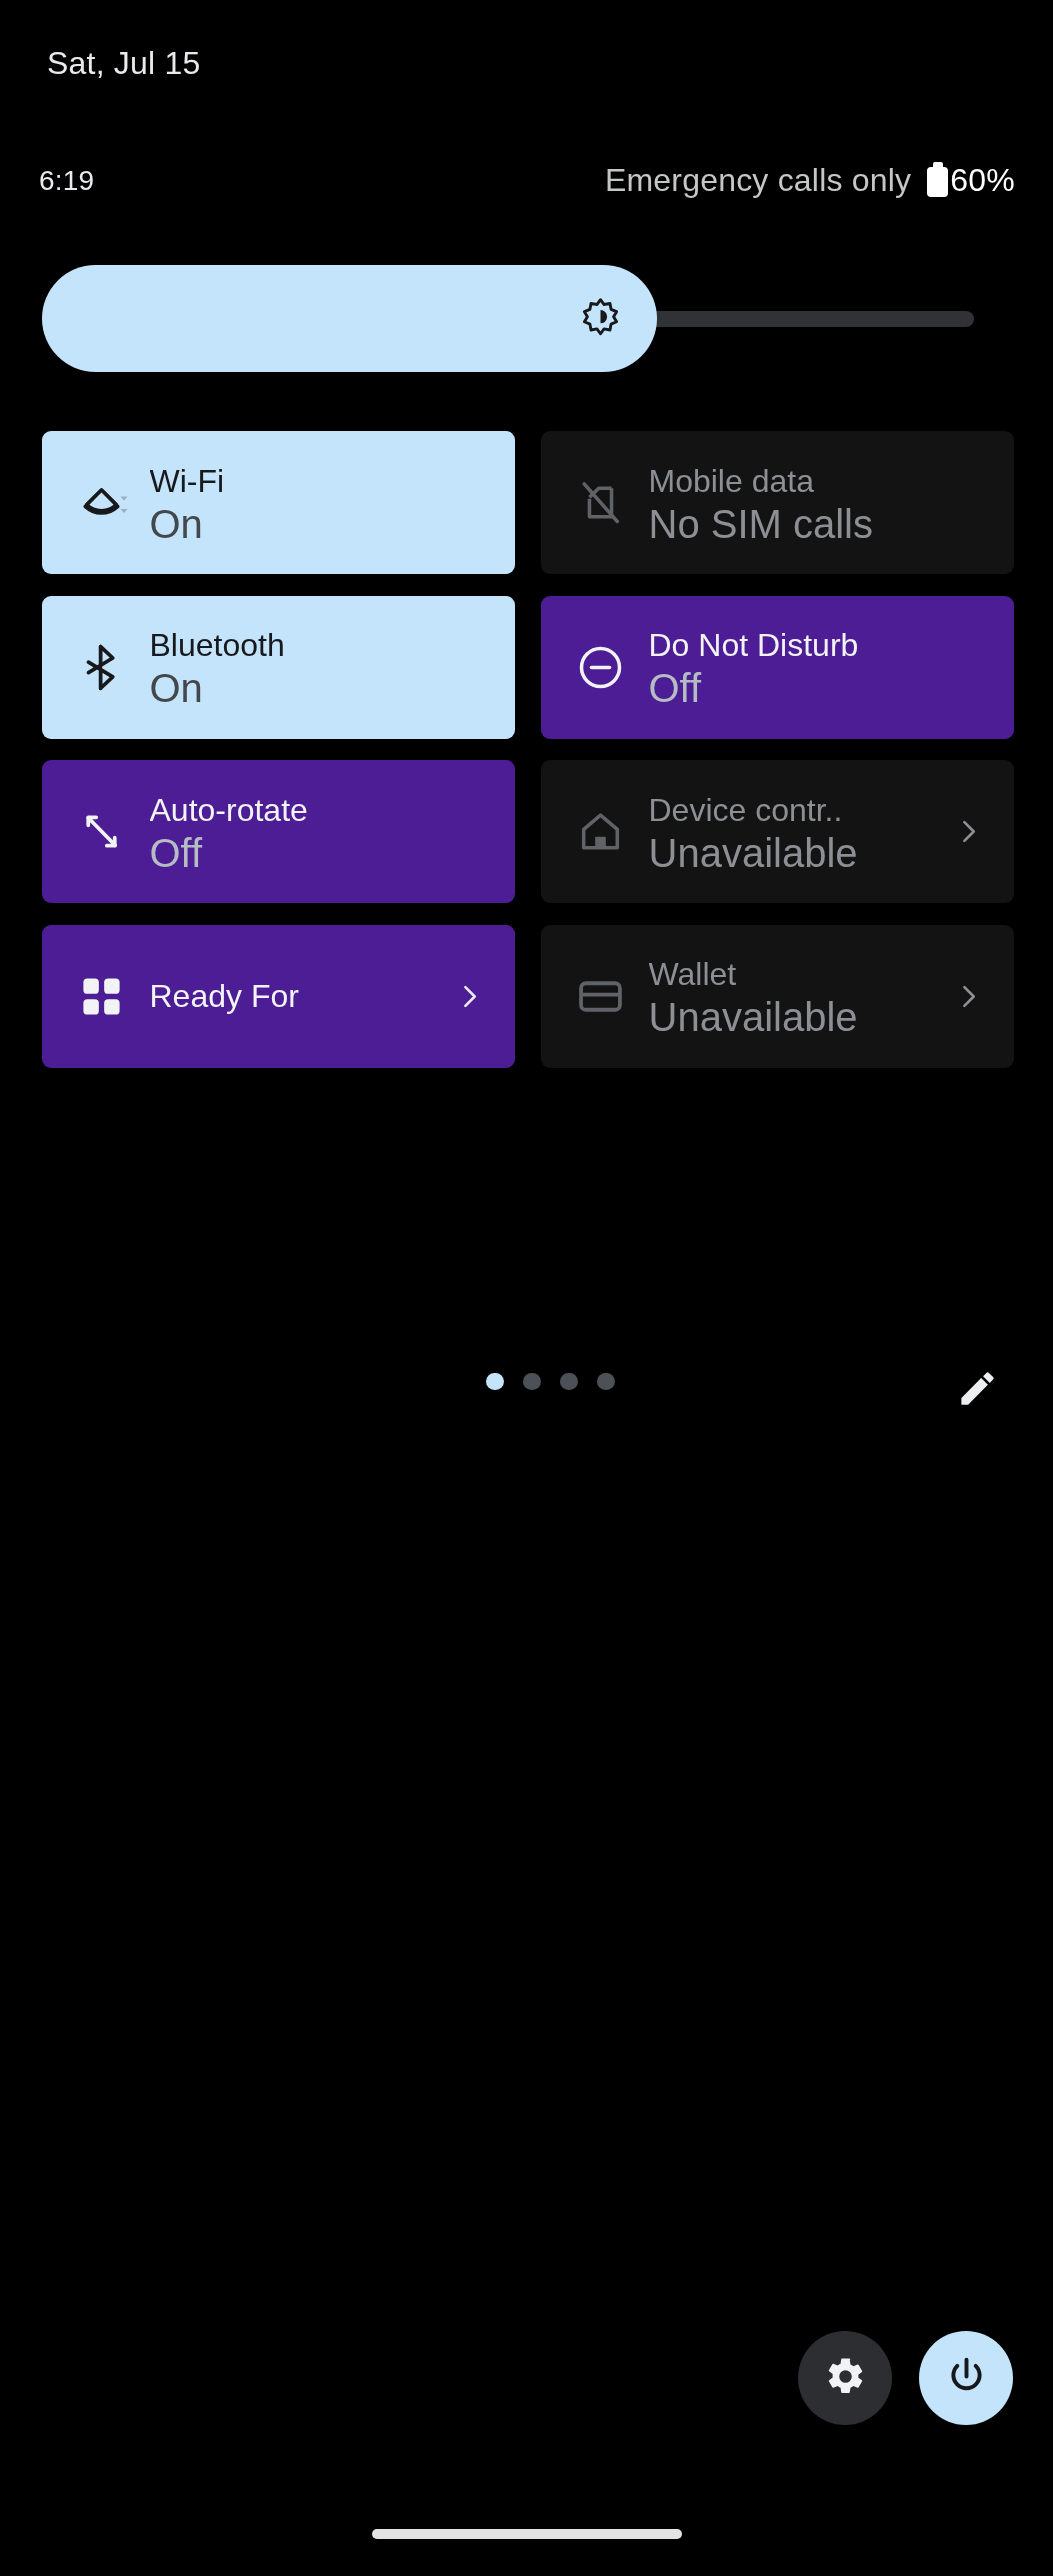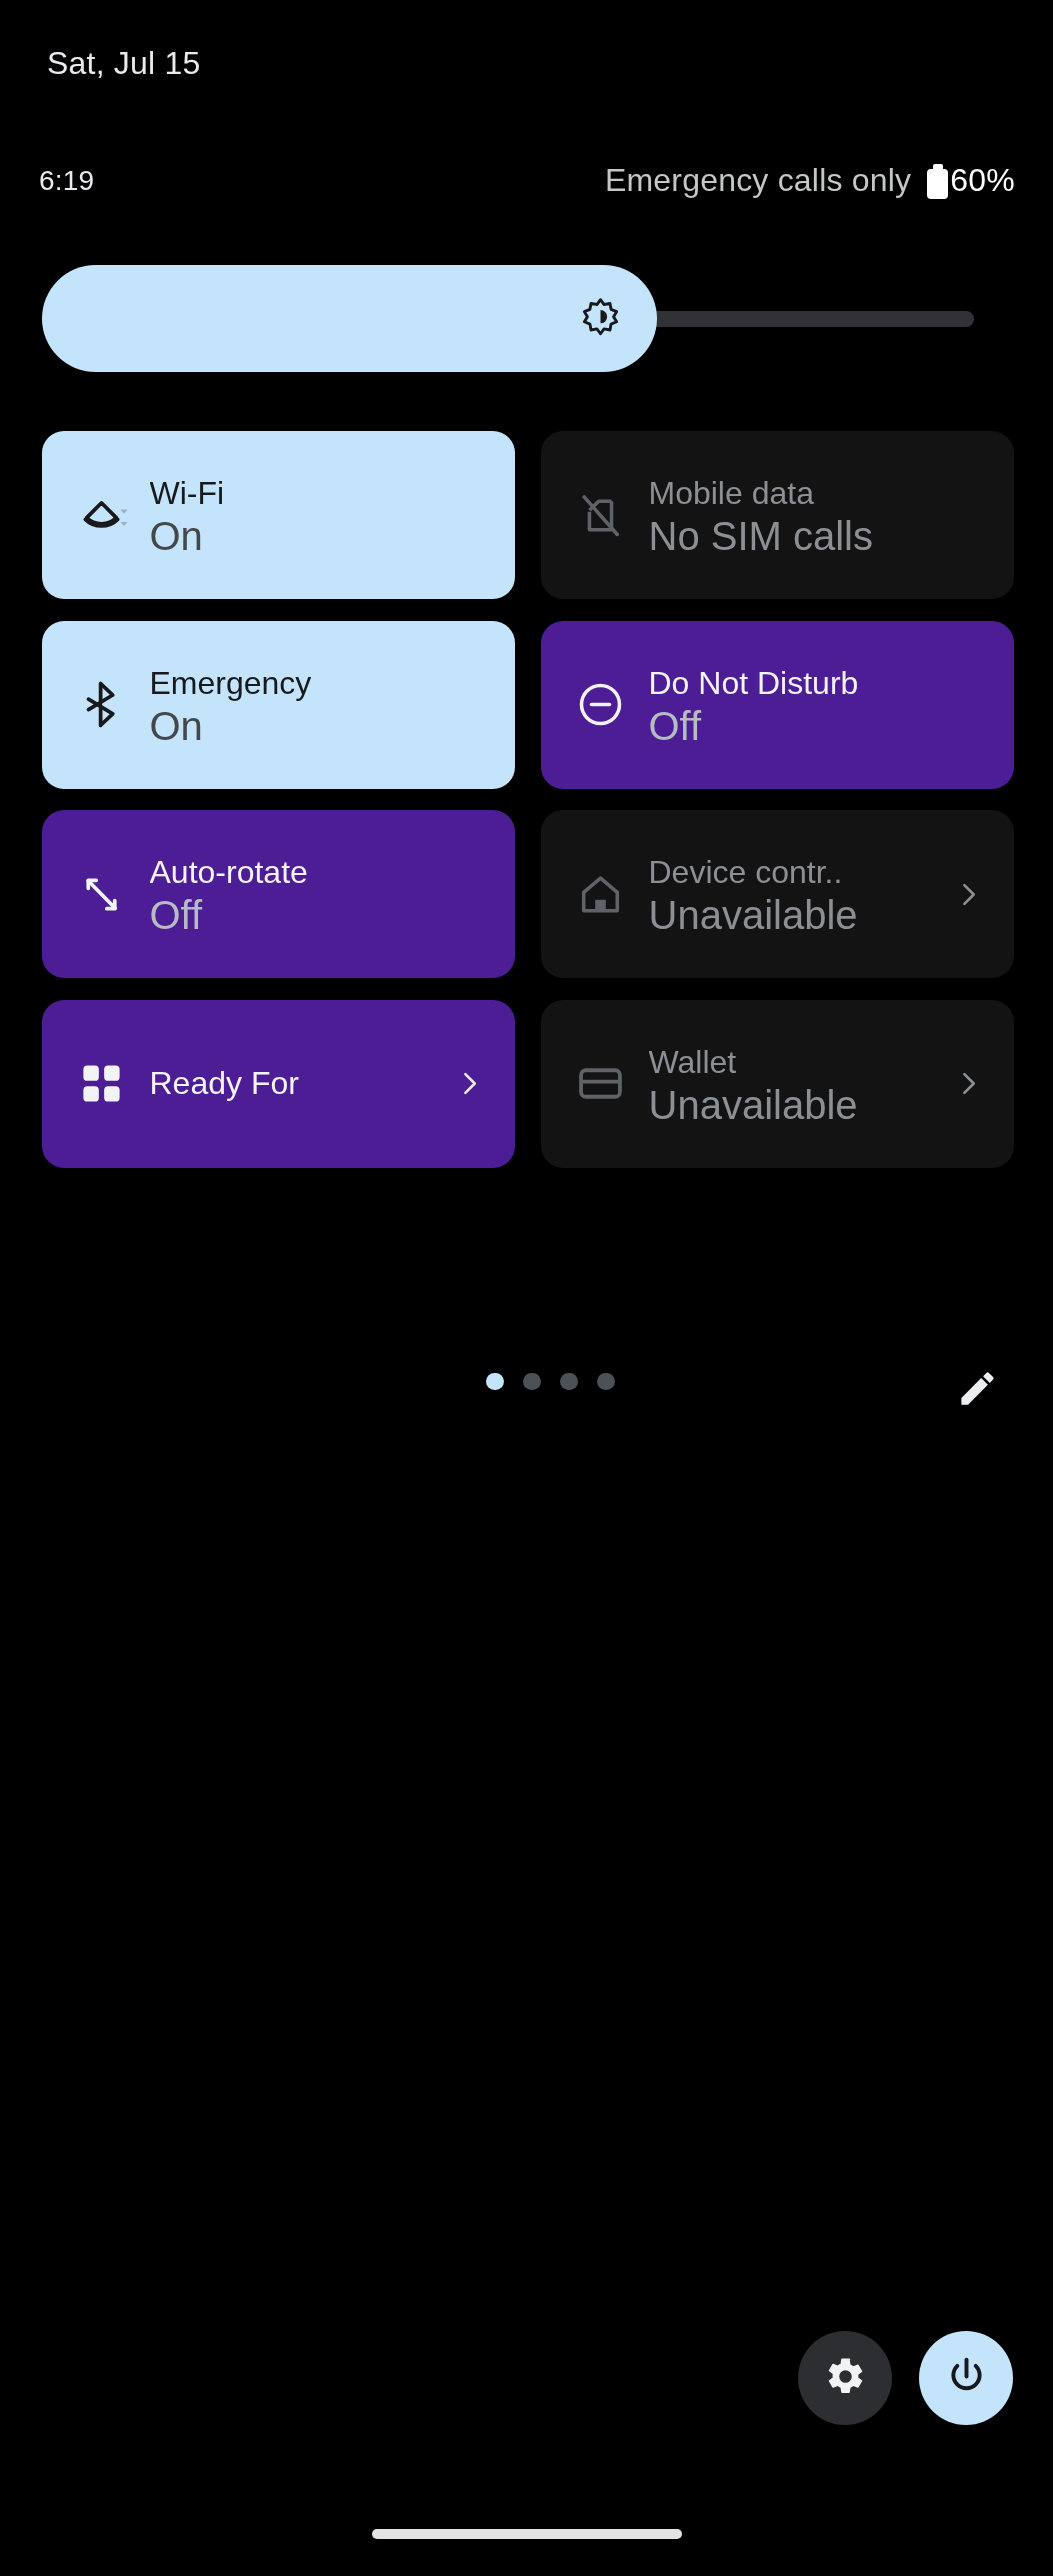--- a/index.html
+++ b/index.html
@@ -19,21 +19,21 @@
   }
   .date-text { color: #e8eaed; font-size: 32px; letter-spacing: 0.2px; margin-left: 8px; }
 
   
   .status-row {
     position: absolute; left: 39px; top: 156px;
     width: 976px; height: 49px;
     display: flex; align-items: center; justify-content: space-between;
   }
   .clock { color: #e8eaed; font-size: 28px; letter-spacing: 0.2px; }
-  .status-right { display: flex; align-items: flex-end; gap: 0px; }
+  .status-right { display: flex; align-items: flex-start; gap: 0px; }
   .carrier { color: #c4c7c5; font-size: 32px; letter-spacing: 0.2px; }
   .battery-icon { width: 21.5px; height: 35px; margin-left: 15.6px; margin-right: 2px; position: relative; display:inline-block; }
   .battery-icon .body { position:absolute; left:0; bottom:0; width:21.5px; height:30px; background:#ffffff; border-radius:3.9px; }
   .battery-icon .cap { position:absolute; left:5.9px; top:0; width:9.8px; height:5.9px; background:#ffffff; border-radius:2px 2px 0 0; }
   .battery-pct { color:#ffffff; font-size:32px; letter-spacing:0.2px; }
 
   
   .brightness {
     position: absolute; left: 42px; top: 265px;
     width: 932px; height: 107px;
@@ -54,21 +54,21 @@
   
   .tiles {
     position: absolute; left: 42px; top: 431px;
     width: 973px;
     display: grid;
     grid-template-columns: 473px 473px;
     column-gap: 26px;
     row-gap: 21.5px;
   }
   .tile {
-    height: 168px; border-radius: 22px;
+    height: 143px; border-radius: 9px;
     display: flex; align-items: center;
     padding: 0 29px 0 33px;
     position: relative;
   }
   .tile.active   { background: #c4e4fb; }
   .tile.inactive { background: #4c1d95; }
   .tile.disabled { background: #131314; align-items: center; }
 
   .tile-icon { width: 53px; height: 53px; flex: 0 0 53px; display:flex; align-items:center; justify-content:center; }
   .tile-texts { margin-left: 21.5px; flex: 1 1 auto; min-width: 0; display:flex; flex-direction: column; justify-content:center; }
@@ -177,21 +177,21 @@
           <div class="tile-sub">No SIM calls</div>
         </div>
       </div>
       <div class="tile active">
         <span class="tile-icon">
           <svg width="53" height="53" viewBox="0 0 24 24">
             <path d="M11.6 2.5v8.9M11.6 12.6v8.9M11.6 2.5l5.5 5.2-11 6.6M11.6 21.4l5.5-5.2-11-6.6" fill="none" stroke="#18191c" stroke-width="1.7" stroke-linecap="round" stroke-linejoin="round"></path>
           </svg>
         </span>
         <div class="tile-texts">
-          <div class="tile-title">Emergency</div>
+          <div class="tile-title">Bluetooth</div>
           <div class="tile-sub">On</div>
         </div>
       </div>
       <div class="tile inactive">
         <span class="tile-icon">
           <svg width="53" height="53" viewBox="0 0 24 24">
             <circle cx="12" cy="12" r="8.6" fill="none" stroke="#f1f3f4" stroke-width="1.6"></circle>
             <path d="M7.9 12h8.2" stroke="#f1f3f4" stroke-width="1.6" stroke-linecap="round"></path>
           </svg>
         </span>

